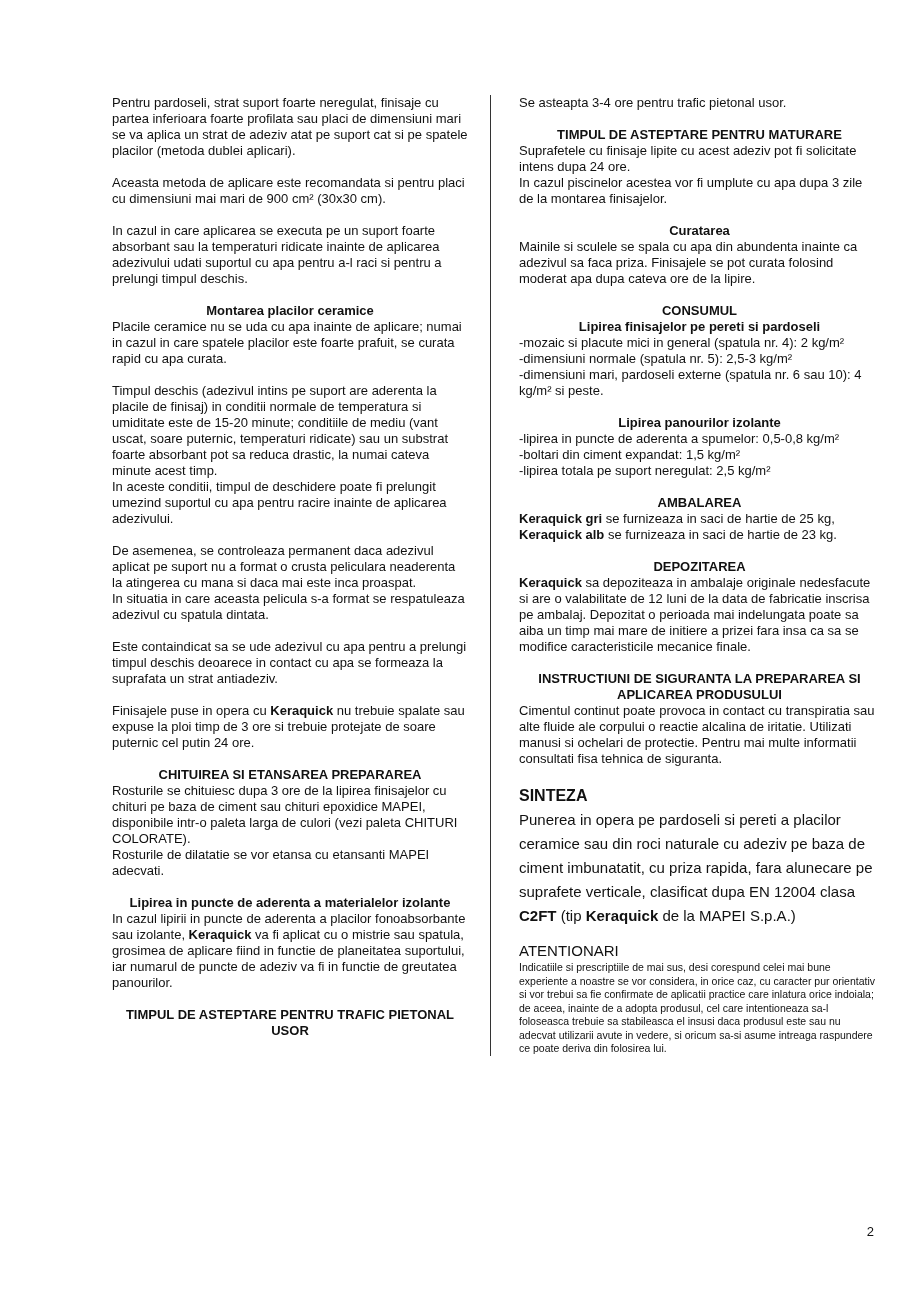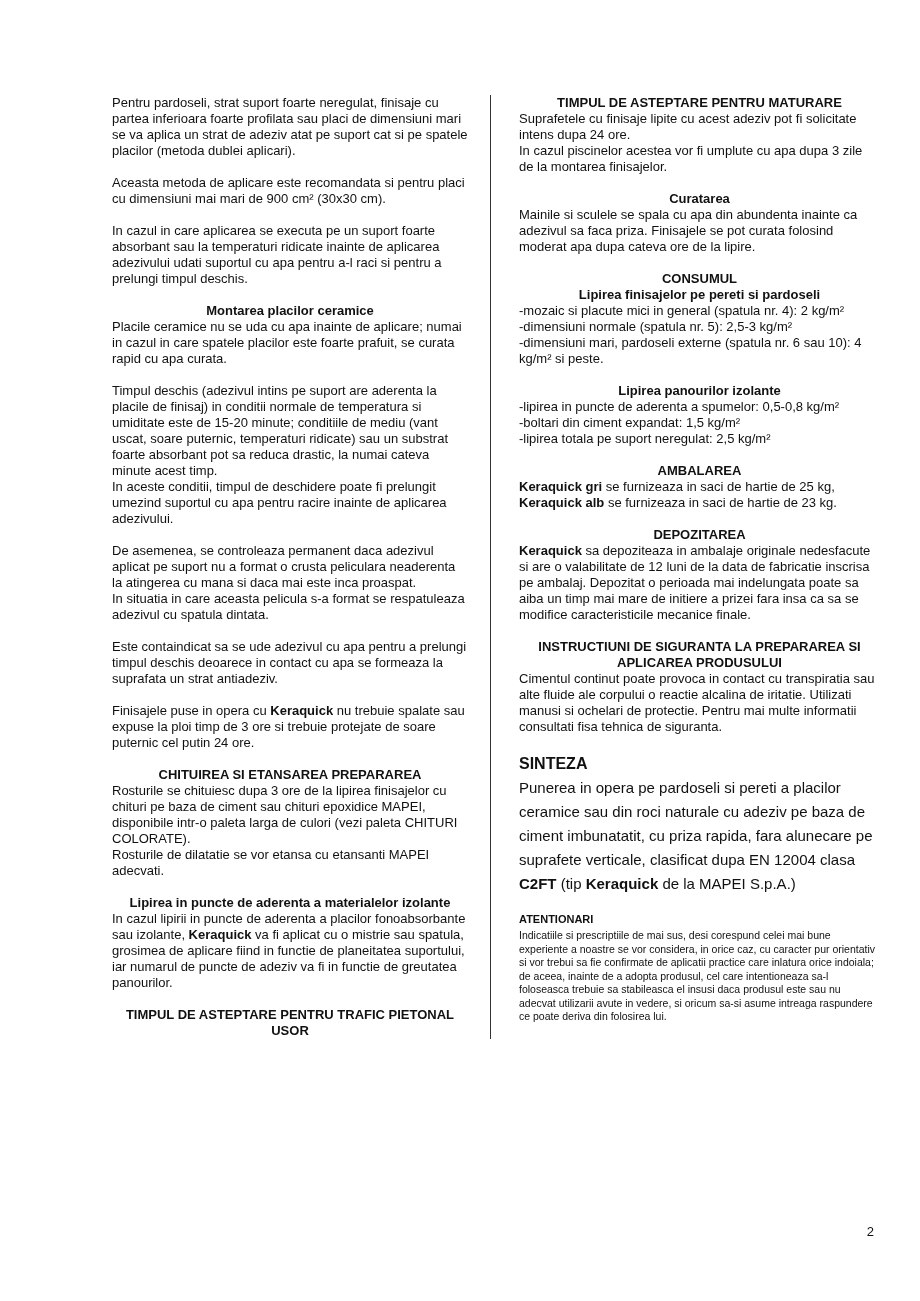--- a/index.html
+++ b/index.html
@@ -28,21 +28,21 @@
     background: #333333;
     margin-left: 22px;
     margin-right: 28px;
   }
   .block { white-space: pre-line; }
   .p        { margin: 0 0 16px 0; }
   .h        { font-weight: bold; margin: 0; text-align: center; }
   .h + .h   { margin-top: 0; }
   .h-large  { font-weight: bold; font-size: 16px; line-height: 19px; margin: 19px 0 3px 0; }
   .p-large  { font-size: 15px; line-height: 24px; margin: 0 0 16px 0; }
-  .h-small  { font-weight: bold; font-size: 11px; line-height: 14px; margin: 6px 0 3px 0; }
+  .h-small  { font-weight: normal; font-size: 15px; line-height: 14px; margin: 6px 0 3px 0; }
   .p-small  { font-size: 10.5px; line-height: 13.5px; margin: 0; }
   .page-number {
     position: absolute;
     top: 1224px;
     right: 46px;
     font-size: 13px;
   }
 </style>
 </head>
 <body>
@@ -63,20 +63,21 @@
         <div class="block p">Finisajele puse in opera cu <b>Keraquick</b> nu trebuie spalate sau expuse la ploi timp de 3 ore si trebuie protejate de soare puternic cel putin 24 ore.</div>
         <div class="block h">CHITUIREA SI ETANSAREA PREPARAREA</div>
         <div class="block p">Rosturile se chituiesc dupa 3 ore de la lipirea finisajelor cu chituri pe baza de ciment sau chituri epoxidice MAPEI, disponibile intr-o paleta larga de culori (vezi paleta CHITURI COLORATE).
 Rosturile de dilatatie se vor etansa cu etansanti MAPEI adecvati.</div>
         <div class="block h">Lipirea in puncte de aderenta a materialelor izolante</div>
         <div class="block p">In cazul lipirii in puncte de aderenta a placilor fonoabsorbante sau izolante, <b>Keraquick</b> va fi aplicat cu o mistrie sau spatula, grosimea de aplicare fiind in functie de planeitatea suportului, iar numarul de puncte de adeziv va fi in functie de greutatea panourilor.</div>
         <div class="block h">TIMPUL DE ASTEPTARE PENTRU TRAFIC PIETONAL USOR</div>
       </div>
     <div class="divider"></div>
     <div class="col col-right">
+        <div class="block p">Se asteapta 3-4 ore pentru trafic pietonal usor.</div>
         <div class="block h">TIMPUL DE ASTEPTARE PENTRU MATURARE</div>
         <div class="block p">Suprafetele cu finisaje lipite cu acest adeziv pot fi solicitate intens dupa 24 ore.
 In cazul piscinelor acestea vor fi umplute cu apa dupa 3 zile de la montarea finisajelor.</div>
         <div class="block h">Curatarea</div>
         <div class="block p">Mainile si sculele se spala cu apa din abundenta inainte ca adezivul sa faca priza. Finisajele se pot curata folosind moderat apa dupa cateva ore de la lipire.</div>
         <div class="block h">CONSUMUL</div>
         <div class="block h">Lipirea finisajelor pe pereti si pardoseli</div>
         <div class="block p">-mozaic si placute mici in general (spatula nr. 4): 2 kg/m²
 -dimensiuni normale (spatula nr. 5): 2,5-3 kg/m²
 -dimensiuni mari, pardoseli externe (spatula nr. 6 sau 10): 4 kg/m² si peste.</div>

